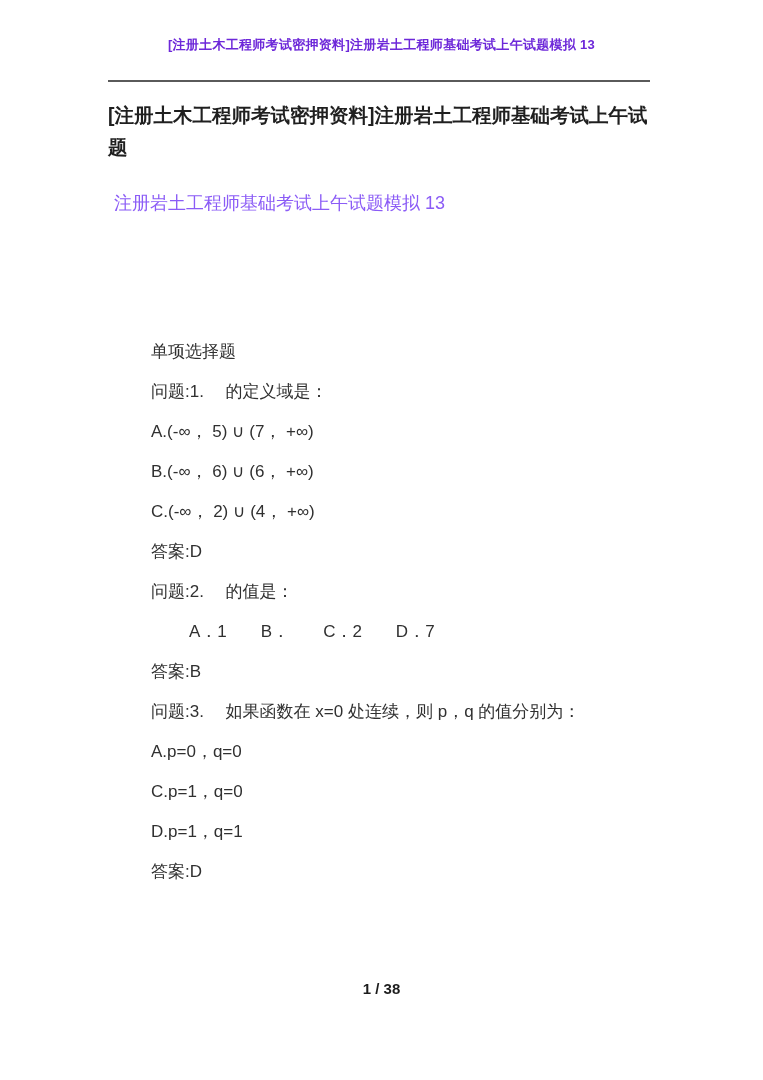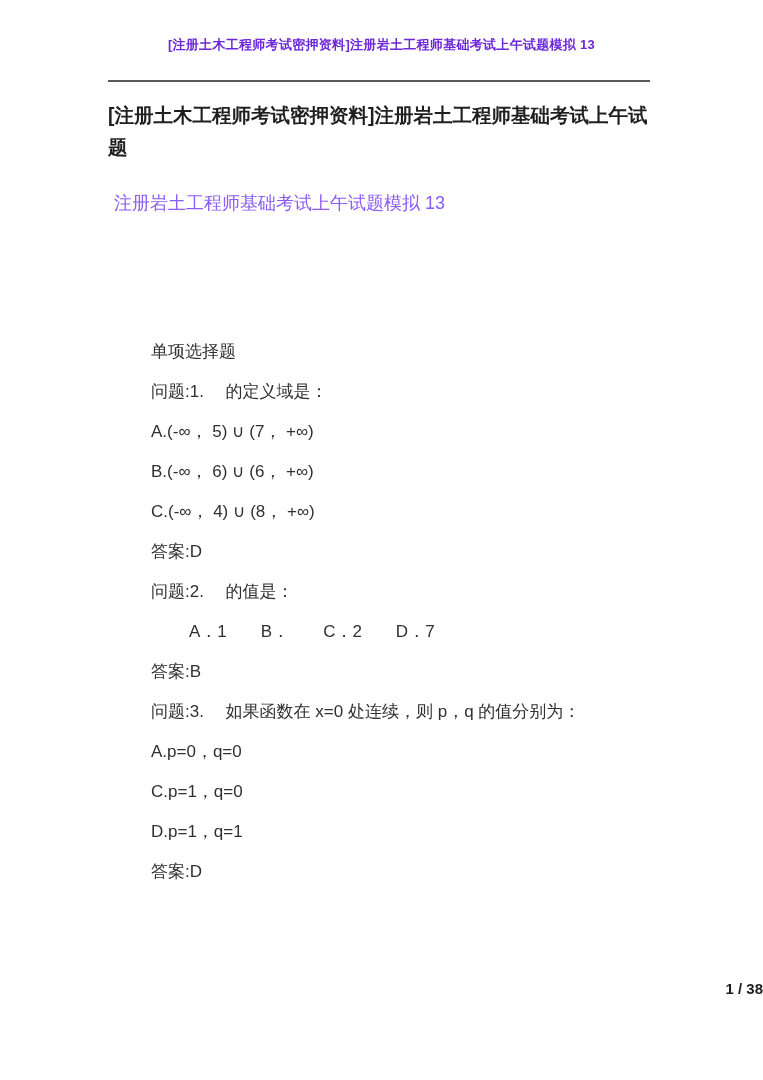--- a/index.html
+++ b/index.html
@@ -64,21 +64,21 @@
     color: #303030;
     margin-left: 36px;
   }
   .line { white-space: nowrap; }
   .line.indent { padding-left: 38px; }
   .footer {
     position: absolute;
     top: 980px;
     left: 0;
     width: 763px;
-    text-align: right;
+    text-align: center;
     font-size: 15px;
     font-weight: bold;
     color: #1c1c1c;
   }
 </style>
 </head>
 <body>
 
 <div class="page">
 
@@ -91,21 +91,21 @@
   </div>
 
   <div class="subtitle">注册岩土工程师基础考试上午试题模拟 13</div>
 
   <div class="body-text">
     <div class="line">单项选择题</div>
 
     <div class="line">问题:1.　 的定义域是：</div>
     <div class="line">A.(-∞， 5) ∪ (7， +∞)</div>
     <div class="line">B.(-∞， 6) ∪ (6， +∞)</div>
-    <div class="line">C.(-∞， 4) ∪ (8， +∞)</div>
+    <div class="line">C.(-∞， 2) ∪ (4， +∞)</div>
     <div class="line">答案:D</div>
 
     <div class="line">问题:2.　 的值是：</div>
     <div class="line indent">A．1　　B．　　C．2　　D．7</div>
     <div class="line">答案:B</div>
 
     <div class="line">问题:3.　 如果函数在 x=0 处连续，则 p，q 的值分别为：</div>
     <div class="line">A.p=0，q=0</div>
     <div class="line">C.p=1，q=0</div>
     <div class="line">D.p=1，q=1</div>

